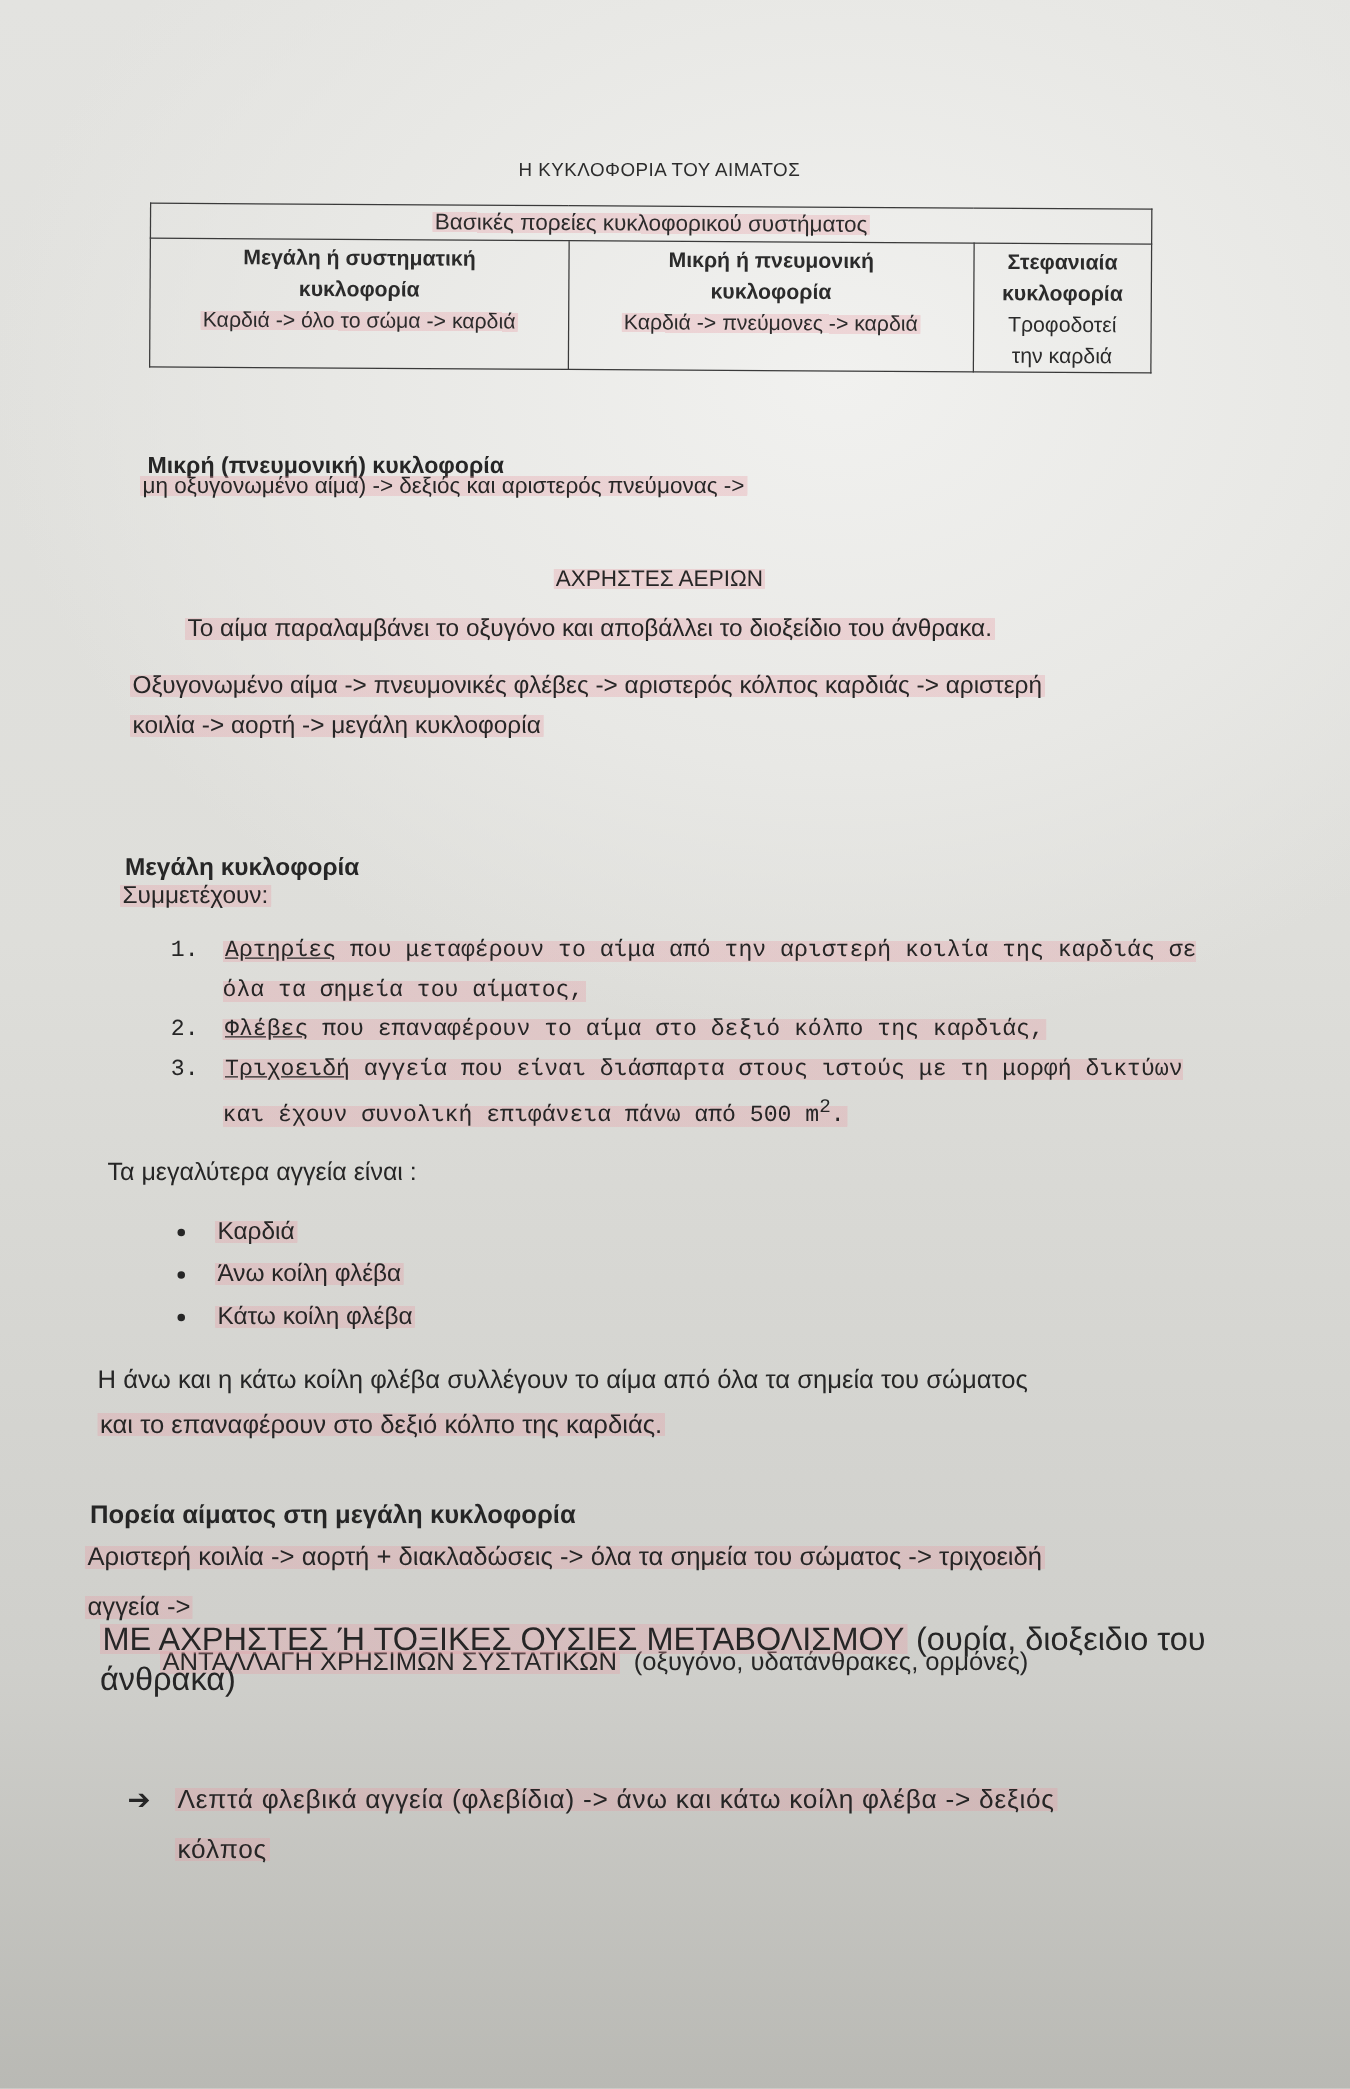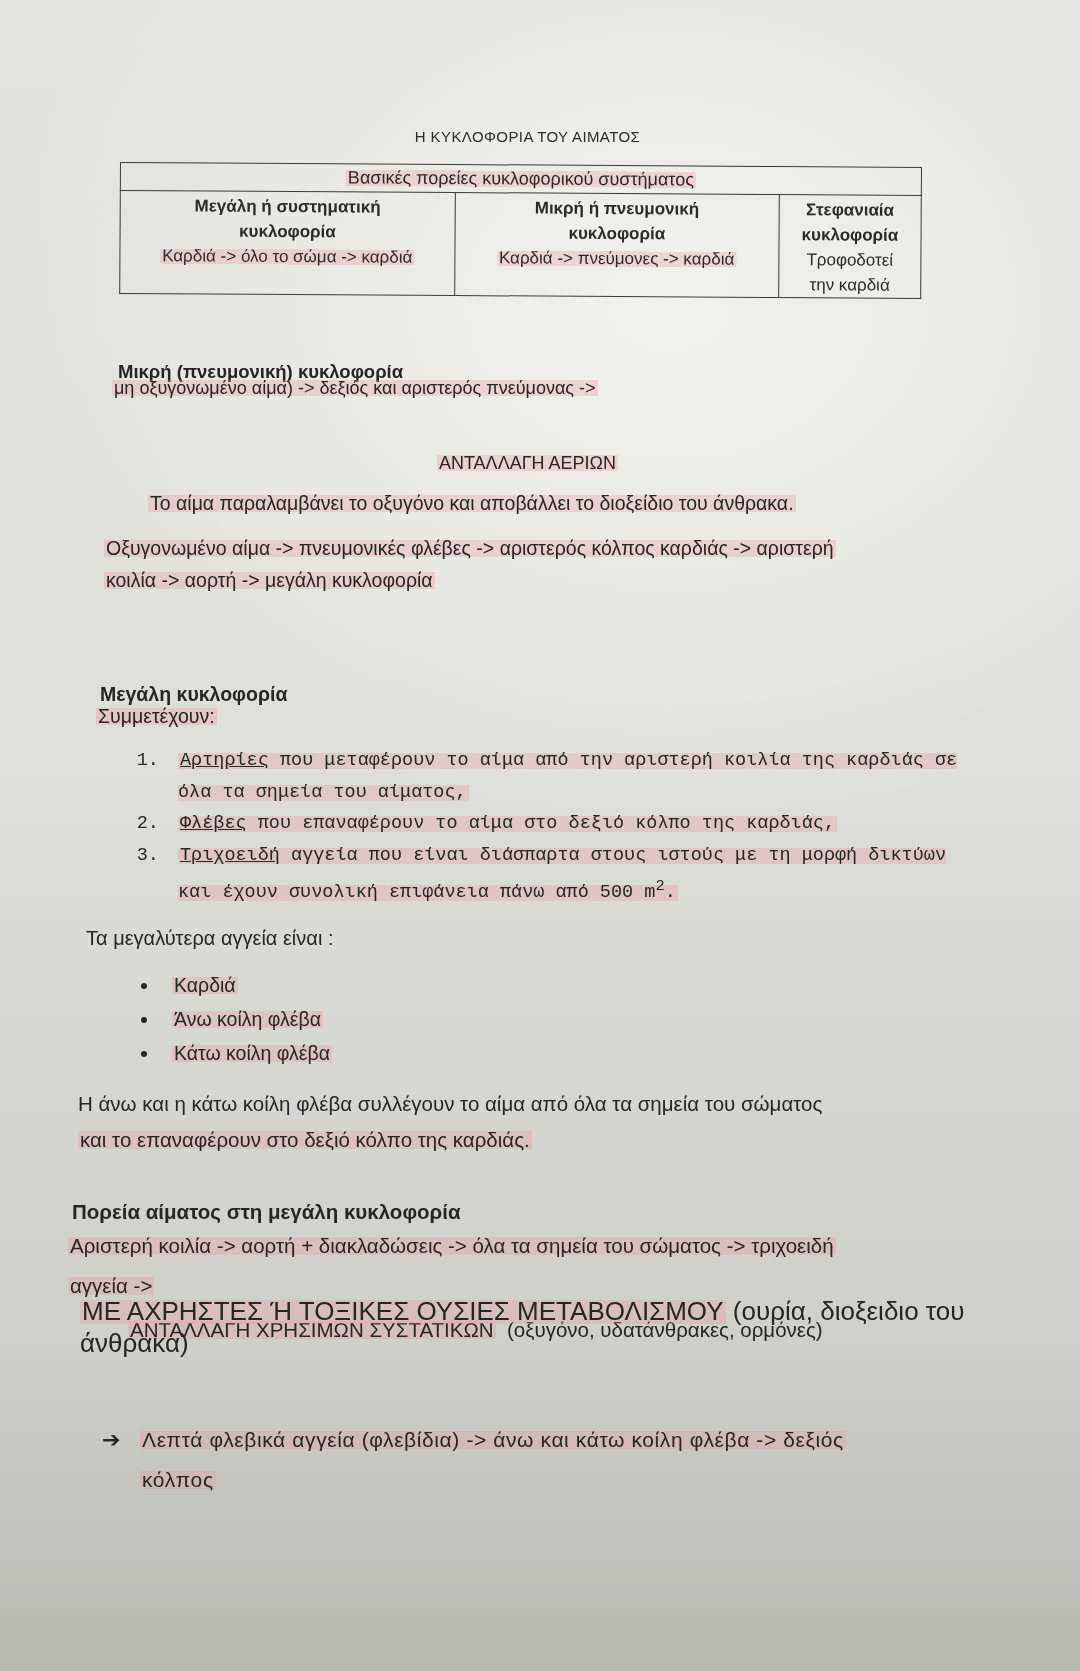--- a/index.html
+++ b/index.html
@@ -82,21 +82,21 @@
       </td>
     </tr>
   </tbody>
     </table>
 
   <div class="blk h2" style="left:118px; top:332px;">Μικρή (πνευμονική) κυκλοφορία</div>
   <div class="blk" style="left:112px; top:374px; font-size:18px; line-height:28px; width:860px;">
     <div><span class="hl">μη οξυγονωμένο αίμα) -&gt; δεξιός και αριστερός πνεύμονας -&gt;</span></div>
   </div>
   <div class="blk" style="left:0; width:1055px; text-align:center; top:447px; font-size:18px;">
-    <span class="hl">ΑΝΤΑΛΛΑΓΗ ΑΕΡΙΩΝ</span>
+    <span class="hl">ΑΧΡΗΣΤΕΣ ΑΕΡΙΩΝ</span>
   </div>
   <div class="blk" style="left:148px; top:487px; font-size:19.5px;">
     <span class="hl">Το αίμα παραλαμβάνει το οξυγόνο και αποβάλλει το διοξείδιο του άνθρακα.</span>
   </div>
   <div class="blk" style="left:104px; top:532px; font-size:19.5px; line-height:32px; width:880px;">
     <div><span class="hl">Οξυγονωμένο αίμα -&gt; πνευμονικές φλέβες -&gt; αριστερός κόλπος καρδιάς -&gt; αριστερή</span></div>
     <div><span class="hl">κοιλία -&gt; αορτή -&gt; μεγάλη κυκλοφορία</span></div>
   </div>
 
   <div class="blk h2" style="left:100px; top:654px; font-size:19.5px;">Μεγάλη κυκλοφορία</div>

